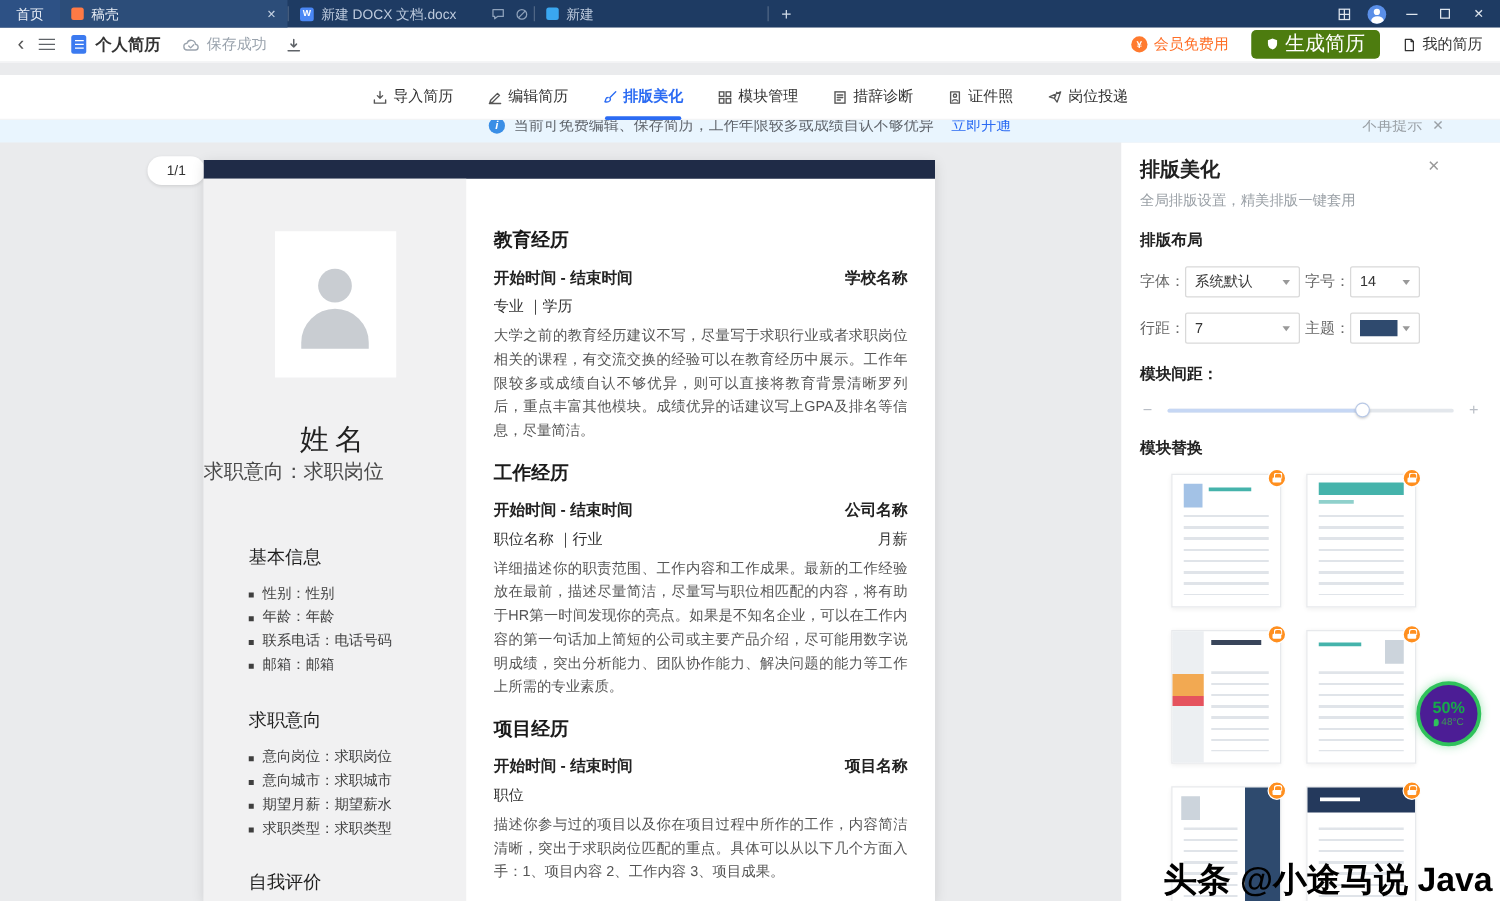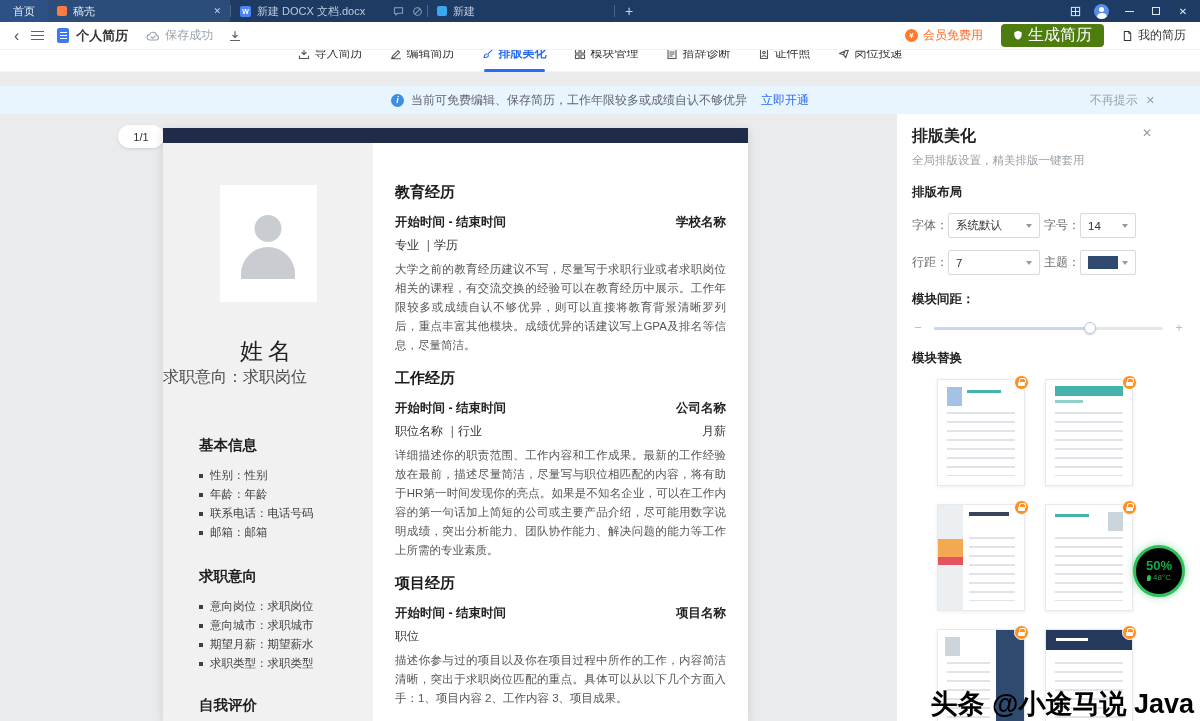--- a/index.html
+++ b/index.html
@@ -42,21 +42,21 @@
 .doc-title{font-size:13px;font-weight:700;color:#333;}
 .save-group{display:flex;align-items:center;gap:5px;margin-left:18px;color:#9aa3ad;font-size:12px;}
 .dl-ic{margin-left:16px;color:#5f6368;display:flex;}
 .tright{margin-left:auto;display:flex;align-items:center;gap:18px;}
 .member{display:flex;align-items:center;gap:5px;color:#ff6e26;font-size:12px;}
 .member-ic{width:13px;height:13px;border-radius:50%;background:#ff7a2e;color:#fff;font-size:8px;display:flex;align-items:center;justify-content:center;font-weight:700;}
 .gen-btn{display:flex;align-items:center;gap:5px;background:#4d7c0f;color:#fff;font-size:16px;height:23px;padding:0 12px;border-radius:4px;}
 .myresume{display:flex;align-items:center;gap:5px;color:#333;font-size:12px;}
 
 
-.navbar{position:absolute;top:36px;left:0;right:0;height:36px;background:#fff;display:flex;align-items:center;justify-content:center;gap:27px;border-bottom:1px solid #f3f4f5;z-index:8;}
+.navbar{position:absolute;top:60px;left:0;right:0;height:36px;background:#fff;display:flex;align-items:center;justify-content:center;gap:27px;border-bottom:1px solid #f3f4f5;z-index:8;}
 .nav-item{display:flex;align-items:center;gap:5px;height:36px;font-size:12px;color:#333;position:relative;}
 .nav-item svg{color:#555;flex:0 0 auto;}
 .nav-item.active{color:#2b6bf3;font-weight:700;}
 .nav-item.active svg{color:#2b6bf3;}
 .nav-item.active::after{content:'';position:absolute;left:2px;right:2px;bottom:0;height:3px;background:#2b6bf3;border-radius:2px;}
 
 
 .notice{position:absolute;top:86px;left:0;right:0;height:28px;background:#e9f5fe;display:flex;align-items:center;justify-content:center;font-size:12px;color:#61666d;z-index:7;}
 .info-ic{width:13px;height:13px;border-radius:50%;background:#3a8ee6;color:#fff;font-size:9px;display:flex;align-items:center;justify-content:center;margin-right:7px;font-weight:700;font-style:italic;flex:0 0 auto;}
 .notice-link{color:#2b6bf3;margin-left:14px;}
@@ -71,21 +71,21 @@
 .r-side{width:210px;background:#f1f1f2;flex:0 0 auto;overflow:hidden;}
 .photo{width:97px;height:117px;background:#fff;margin:42px auto 0;position:relative;overflow:hidden;}
 .photo::before{content:'';position:absolute;top:30px;left:50%;transform:translateX(-50%);width:27px;height:27px;border-radius:50%;background:#c9cdd2;}
 .photo::after{content:'';position:absolute;top:62px;left:50%;transform:translateX(-50%);width:54px;height:32px;border-radius:27px 27px 0 0;background:#c9cdd2;}
 .r-name{margin-top:34px;text-align:center;font-size:23px;color:#222;letter-spacing:5px;font-weight:500;}
 .r-intent{margin-top:0;text-align:left;font-size:16px;color:#4a4a4a;}
 .r-sec{margin:0 12px 0 36px;}
 .sec-basic{margin-top:48px;}
 .sec-job{margin-top:25px;}
 .sec-self{margin-top:23px;}
-.r-sec h4{font-size:14.5px;font-weight:700;color:#1f1f1f;}
+.r-sec h4{font-size:14.5px;font-weight:400;color:#1f1f1f;}
 .r-sec ul{list-style:none;margin-top:11px;}
 .r-sec li{font-size:11.5px;color:#3f3f3f;line-height:19px;display:flex;align-items:center;}
 .r-sec li::before{content:'';width:4px;height:4px;background:#3f3f3f;margin-right:7px;flex:0 0 auto;}
 .r-main{flex:1;padding:40px 22px 0 22px;min-width:0;overflow:hidden;}
 .rsec + .rsec{margin-top:14px;}
 .rsec h4{font-size:15px;font-weight:700;color:#1a1a1a;}
 .sec-head{display:flex;justify-content:space-between;margin-top:12px;font-size:12.5px;font-weight:700;color:#222;}
 .sec-sub{display:flex;justify-content:space-between;margin-top:6px;font-size:12px;color:#333;}
 .sec-body{margin-top:6px;font-size:11.5px;color:#555;line-height:19px;text-align:justify;}
 
@@ -125,21 +125,21 @@
 .t5 .d1{top:7px;left:7px;width:15px;height:19px;background:#ccd4dc;}
 .t5 .d2{top:0;right:0;bottom:0;width:28px;background:#2e4a6e;}
 .t5 .lines{right:34px;}
 .t6 .d1{top:0;left:0;right:0;height:20px;background:#24395c;}
 .t6 .d2{top:8px;left:10px;width:32px;height:3px;background:#fff;}
 .lock{position:absolute;top:-5px;right:-5px;width:15px;height:15px;border-radius:50%;background:#ff8f1f;border:1.5px solid #fff;display:flex;align-items:center;justify-content:center;z-index:2;}
 .lock i{position:relative;width:7px;height:4.5px;background:#fff;border-radius:1px;margin-top:3px;display:block;}
 .lock i::before{content:'';position:absolute;top:-3.5px;left:1px;width:5px;height:4px;border:1.2px solid #fff;border-bottom:none;border-radius:2.5px 2.5px 0 0;}
 
 
-.gwidget{position:absolute;left:1133px;top:545px;width:52px;height:52px;border-radius:50%;background:#000000;border:3px solid #2fc25b;box-shadow:0 0 8px rgba(47,194,91,.45);display:flex;flex-direction:column;align-items:center;justify-content:center;z-index:40;}
+.gwidget{position:absolute;left:1133px;top:545px;width:52px;height:52px;border-radius:50%;background:#4c1d95;border:3px solid #2fc25b;box-shadow:0 0 8px rgba(47,194,91,.45);display:flex;flex-direction:column;align-items:center;justify-content:center;z-index:40;}
 .gw-top{color:#17a84b;font-size:13px;font-weight:700;line-height:14px;}
 .gw-bot{display:flex;align-items:center;gap:2px;font-size:8px;color:#3d9a55;line-height:10px;}
 .leaf{width:4px;height:6px;background:#2fc25b;border-radius:50% 50% 50% 0;display:inline-block;}
 .watermark{position:absolute;right:6px;bottom:-1px;font-size:27px;font-weight:700;color:#000;z-index:60;white-space:nowrap;}
 </style>
 </head>
 <body>
 
 <div class="screen">
 

